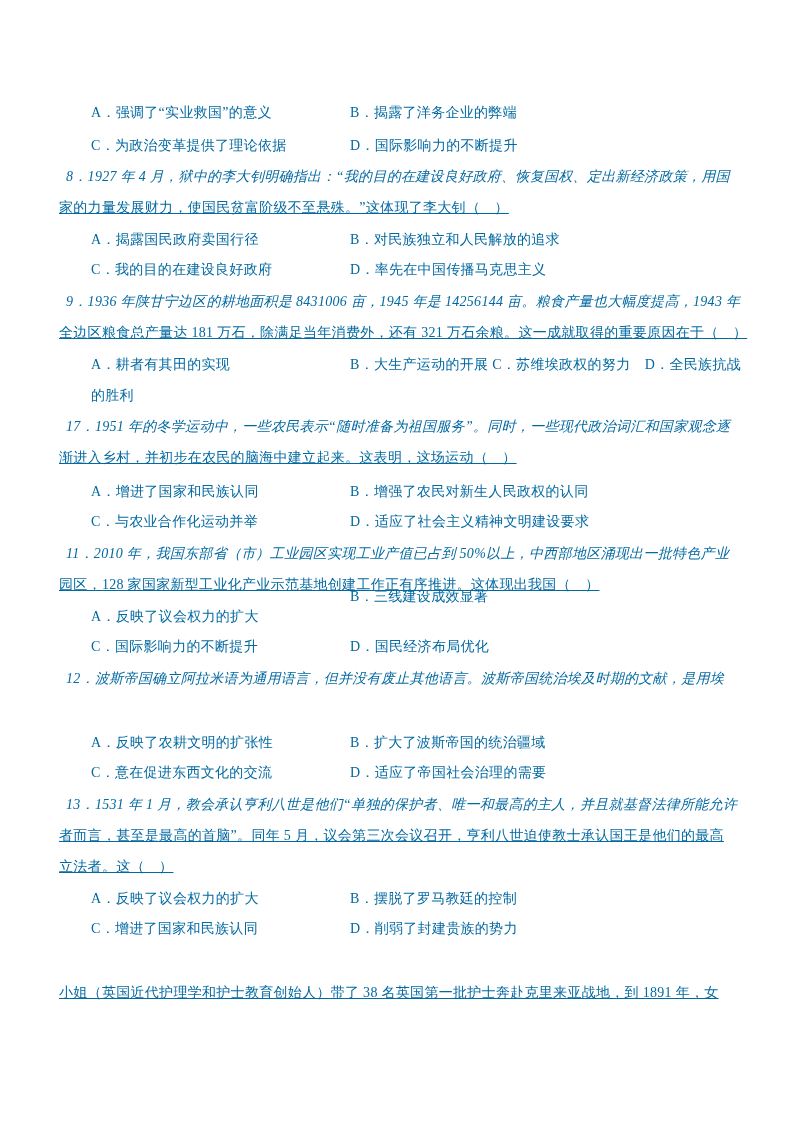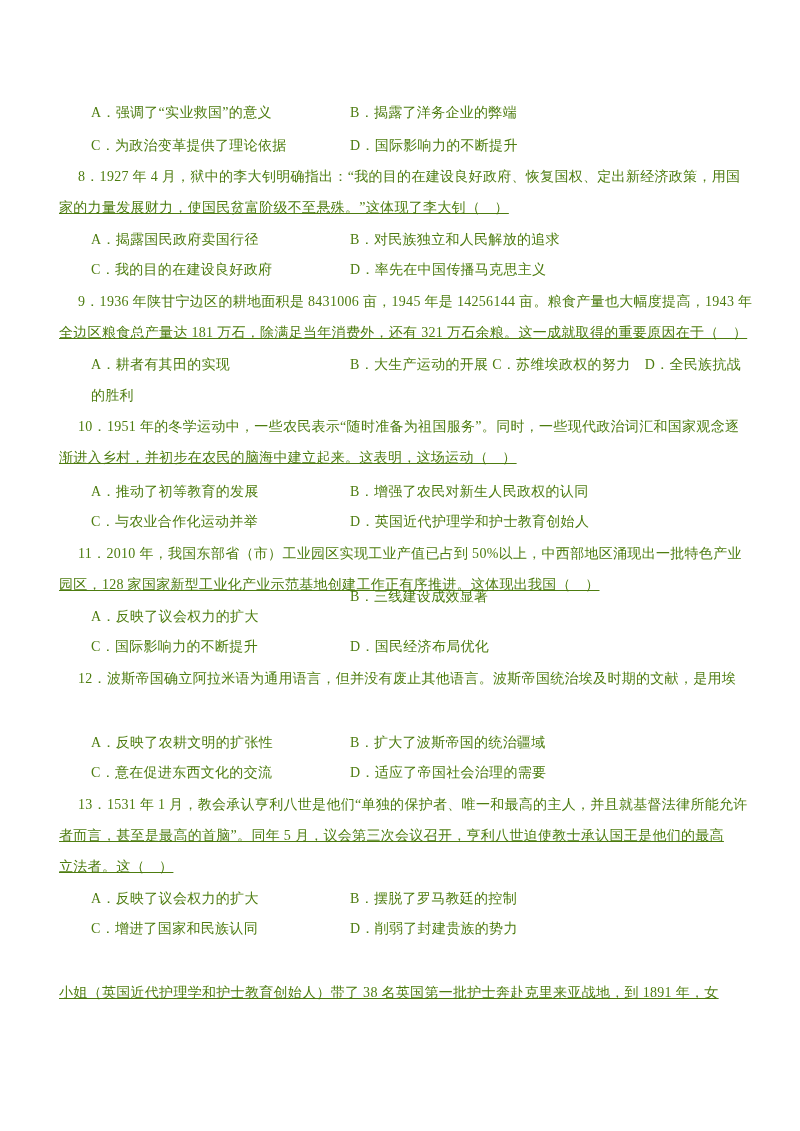--- a/index.html
+++ b/index.html
@@ -7,30 +7,30 @@
     padding: 0;
     background: #ffffff;
   }
   .page {
     position: relative;
     width: 800px;
     height: 1131px;
     background: #ffffff;
     overflow: hidden;
     font-family: "Liberation Serif", "DejaVu Serif", serif;
-    color: #4d7c0f;
+    color: #0369a1;
   }
   .ln {
     position: absolute;
     white-space: nowrap;
     font-size: 14px;
     line-height: 18px;
     letter-spacing: 0.3px;
   }
-  .stem-first { left: 78px; }
+  .stem-first { left: 66px; font-style: italic; }
   .stem-cont  { left: 59px; text-decoration: underline; }
   .opt-a      { left: 91px; }
   .opt-b      { left: 350px; }
 </style>
 </head>
 <body>
 
 <div class="page">
 
   <div class="ln opt-a" style="top:104px">A．强调了“实业救国”的意义</div>
@@ -44,26 +44,26 @@
   <div class="ln opt-b" style="top:231px">B．对民族独立和人民解放的追求</div>
   <div class="ln opt-a" style="top:261px">C．我的目的在建设良好政府</div>
   <div class="ln opt-b" style="top:261px">D．率先在中国传播马克思主义</div>
 
   <div class="ln stem-first" style="top:293px">9．1936 年陕甘宁边区的耕地面积是 8431006 亩，1945 年是 14256144 亩。粮食产量也大幅度提高，1943 年</div>
   <div class="ln stem-cont" style="top:324px">全边区粮食总产量达 181 万石，除满足当年消费外，还有 321 万石余粮。这一成就取得的重要原因在于（　）</div>
   <div class="ln opt-a" style="top:356px">A．耕者有其田的实现</div>
   <div class="ln opt-b" style="top:356px">B．大生产运动的开展 C．苏维埃政权的努力　D．全民族抗战</div>
   <div class="ln opt-a" style="top:387px">的胜利</div>
 
-  <div class="ln stem-first" style="top:418px">10．1951 年的冬学运动中，一些农民表示“随时准备为祖国服务”。同时，一些现代政治词汇和国家观念逐</div>
+  <div class="ln stem-first" style="top:418px">17．1951 年的冬学运动中，一些农民表示“随时准备为祖国服务”。同时，一些现代政治词汇和国家观念逐</div>
   <div class="ln stem-cont" style="top:449px">渐进入乡村，并初步在农民的脑海中建立起来。这表明，这场运动（　）</div>
-  <div class="ln opt-a" style="top:483px">A．推动了初等教育的发展</div>
+  <div class="ln opt-a" style="top:483px">A．增进了国家和民族认同</div>
   <div class="ln opt-b" style="top:483px">B．增强了农民对新生人民政权的认同</div>
   <div class="ln opt-a" style="top:513px">C．与农业合作化运动并举</div>
-  <div class="ln opt-b" style="top:513px">D．英国近代护理学和护士教育创始人</div>
+  <div class="ln opt-b" style="top:513px">D．适应了社会主义精神文明建设要求</div>
 
   <div class="ln stem-first" style="top:545px">11．2010 年，我国东部省（市）工业园区实现工业产值已占到 50%以上，中西部地区涌现出一批特色产业</div>
   <div class="ln stem-cont" style="top:576px">园区，128 家国家新型工业化产业示范基地创建工作正有序推进。这体现出我国（　）</div>
   <div class="ln opt-a" style="top:608px">A．反映了议会权力的扩大</div>
   <div class="ln opt-b" style="top:588px">B．三线建设成效显著</div>
   <div class="ln opt-a" style="top:638px">C．国际影响力的不断提升</div>
   <div class="ln opt-b" style="top:638px">D．国民经济布局优化</div>
 
   <div class="ln stem-first" style="top:670px">12．波斯帝国确立阿拉米语为通用语言，但并没有废止其他语言。波斯帝国统治埃及时期的文献，是用埃</div>
   <div class="ln opt-a" style="top:734px">A．反映了农耕文明的扩张性</div>

